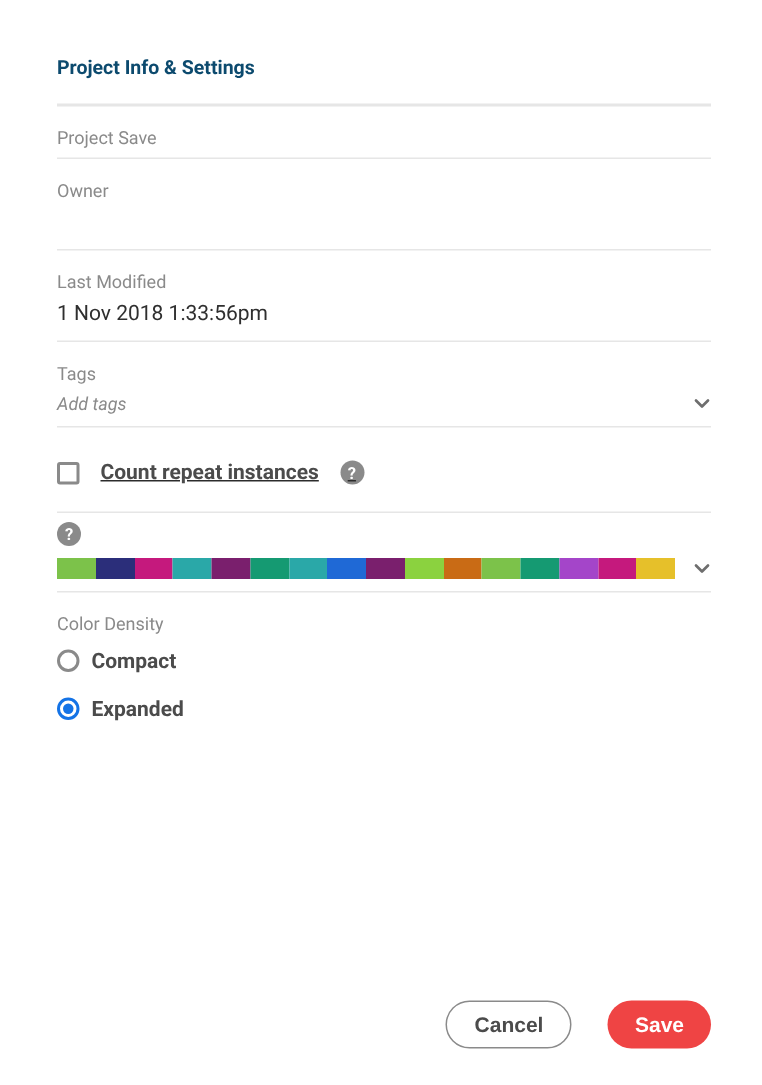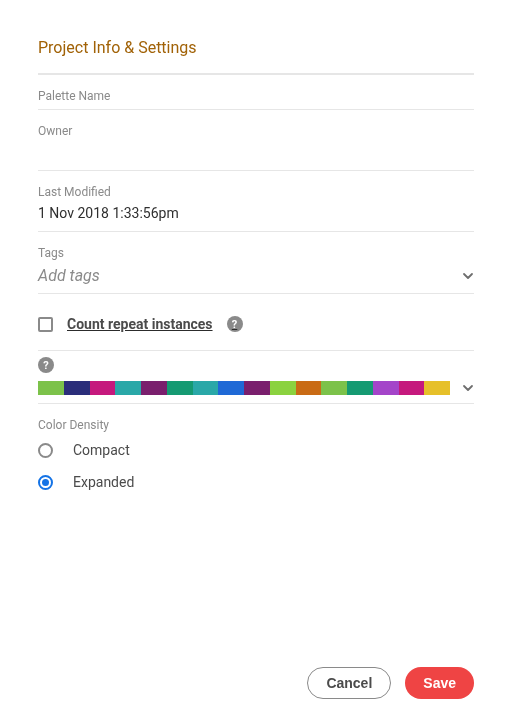--- a/index.html
+++ b/index.html
@@ -6,23 +6,23 @@
   body {
     font-family: -apple-system, BlinkMacSystemFont, "Segoe UI", Roboto, Helvetica, Arial, sans-serif;
     background: #fff;
     color: #2c2c2c;
     width: 508px;
     height: 723px;
     padding: 38px 34px 30px 38px;
     position: relative;
   }
   h1 {
-    font-size: 16px;
-    font-weight: 400;
-    color: #a16207;
+    font-size: 13px;
+    font-weight: 700;
+    color: #0c4a6e;
     margin-bottom: 16px;
   }
   .divider-strong {
     border: none;
     border-top: 2px solid #e6e6e6;
     margin-bottom: 14px;
   }
   .field {
     margin-bottom: 14px;
   }
@@ -44,21 +44,21 @@
     border: none;
     border-top: 1px solid #e6e6e6;
   }
   .tags-row {
     display: flex;
     align-items: center;
     justify-content: space-between;
     margin-bottom: 8px;
   }
   .tags-placeholder {
-    font-size: 16px;
+    font-size: 12px;
     color: #8a8a8a;
     font-style: italic;
   }
   .chevron {
     color: #6e6e6e;
     display: inline-flex;
   }
   .checkbox-row {
     display: flex;
     align-items: center;
@@ -107,24 +107,25 @@
     cursor: pointer;
   }
   .swatch {
     flex: 1;
   }
   .radio-group {
     margin-top: 10px;
   }
   .radio-row {
     display: flex;
-    align-items: center;
-    gap: 20px;
+    align-items: flex-start;
+    gap: 8px;
     margin-bottom: 16px;
     cursor: pointer;
+    font-weight: bold;
   }
   .radio {
     width: 15px;
     height: 15px;
     border-radius: 50%;
     border: 2px solid #8a8a8a;
     position: relative;
   }
   .radio.selected {
     border-color: #1473e6;
@@ -139,21 +140,21 @@
   }
   .radio-label {
     font-size: 14px;
     color: #4b4b4b;
   }
   .footer {
     position: absolute;
     bottom: 24px;
     right: 34px;
     display: flex;
-    gap: 14px;
+    gap: 24px;
   }
   .btn {
     font-size: 14px;
     font-weight: 600;
     padding: 7px 18px;
     border-radius: 16px;
     cursor: pointer;
     border: none;
   }
   .btn-secondary {
@@ -167,21 +168,21 @@
   }
   .section-gap { margin-top: 6px; }
 </style>
 </head>
 <body>
 
 <h1>Project Info &amp; Settings</h1>
 <hr class="divider-strong">
 
 <div class="field">
-  <div class="field-label">Palette Name</div>
+  <div class="field-label">Project Save</div>
   <hr class="field-divider">
 </div>
 
 <div class="field">
   <div class="field-label">Owner</div>
   <div class="field-value"></div>
   <hr class="field-divider">
 </div>
 
 <div class="field">

